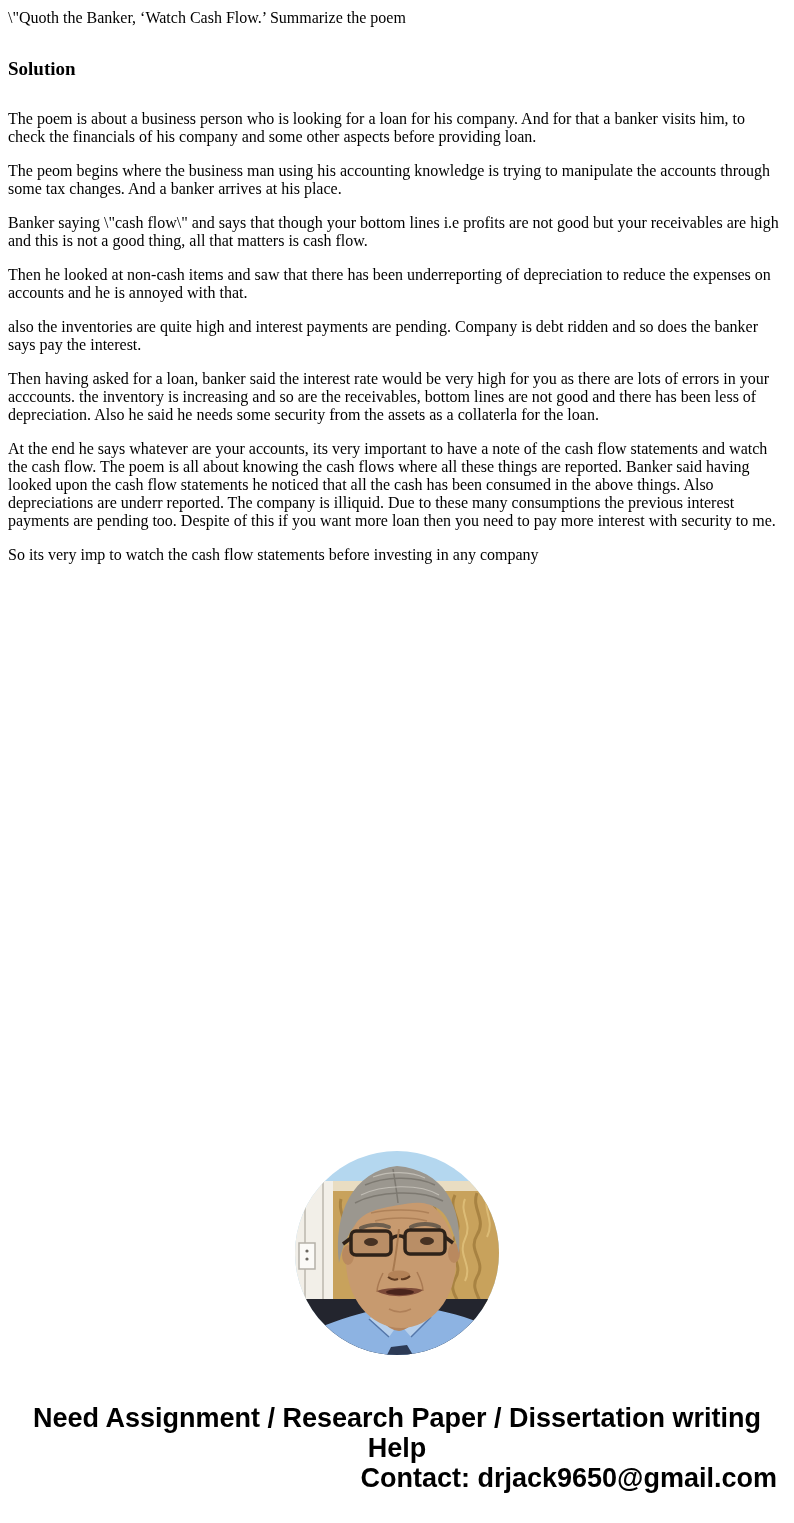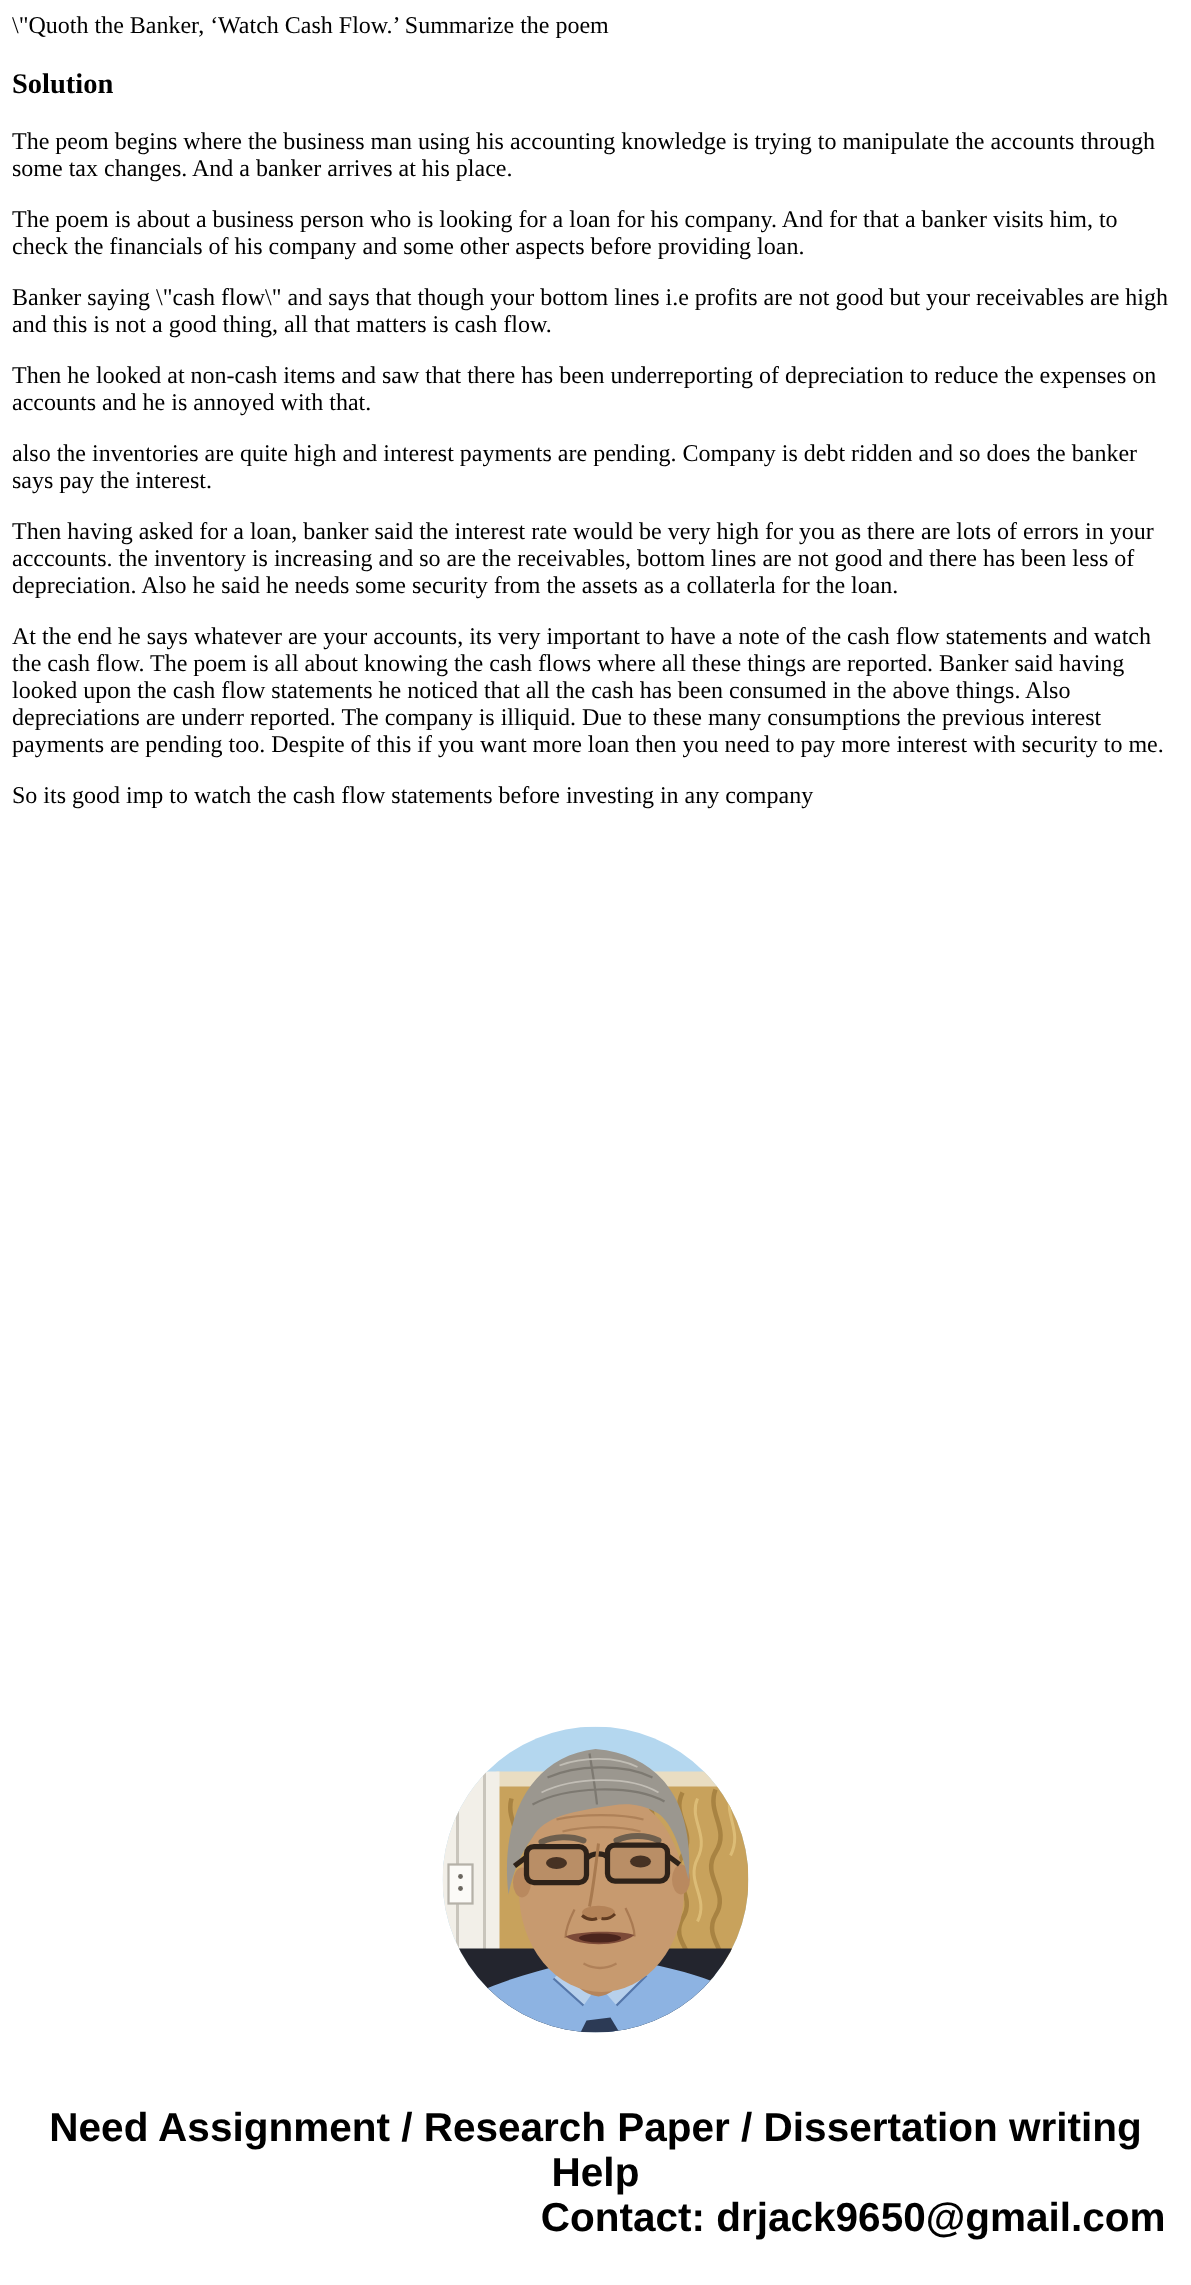--- a/index.html
+++ b/index.html
@@ -20,21 +20,21 @@
   .doc p {
     font-size: 16px;
     line-height: 18px;
     margin: 16px 0;
   }
   .doc p.title-line { margin-top: 0; }
   h3.solution-heading {
     font-size: 19px;
     line-height: 21px;
     font-weight: bold;
-    margin: 19px 0;
+    margin: 31px 0;
     font-family: Liberation Serif, serif;
   }
   .avatar-wrap {
     position: absolute;
     top: 1151px;
     left: 295px;
     width: 204px;
     height: 204px;
     border-radius: 50%;
     overflow: hidden;
@@ -61,28 +61,28 @@
     margin: 0 auto;
     text-align: right;
   }
 </style>
 </head>
 <body>
 
 <div class="doc">
   <p class="title-line">\"Quoth the Banker, ‘Watch Cash Flow.’ Summarize the poem</p>
   <h3 class="solution-heading">Solution</h3>
+  <p>The poem is about a business person who is looking for a loan for his company. And for that a banker visits him, to check the financials of his company and some other aspects before providing loan.</p>
   <p>The peom begins where the business man using his accounting knowledge is trying to manipulate the accounts through some tax changes. And a banker arrives at his place.</p>
-  <p>The poem is about a business person who is looking for a loan for his company. And for that a banker visits him, to check the financials of his company and some other aspects before providing loan.</p>
   <p>Banker saying \"cash flow\" and says that though your bottom lines i.e profits are not good but your receivables are high and this is not a good thing, all that matters is cash flow.</p>
   <p>Then he looked at non-cash items and saw that there has been underreporting of depreciation to reduce the expenses on accounts and he is annoyed with that.</p>
   <p>also the inventories are quite high and interest payments are pending. Company is debt ridden and so does the banker says pay the interest.</p>
   <p>Then having asked for a loan, banker said the interest rate would be very high for you as there are lots of errors in your acccounts. the inventory is increasing and so are the receivables, bottom lines are not good and there has been less of depreciation. Also he said he needs some security from the assets as a collaterla for the loan.</p>
   <p>At the end he says whatever are your accounts, its very important to have a note of the cash flow statements and watch the cash flow. The poem is all about knowing the cash flows where all these things are reported. Banker said having looked upon the cash flow statements he noticed that all the cash has been consumed in the above things. Also depreciations are underr reported. The company is illiquid. Due to these many consumptions the previous interest payments are pending too. Despite of this if you want more loan then you need to pay more interest with security to me.</p>
-  <p>So its good imp to watch the cash flow statements before investing in any company</p>
+  <p>So its very imp to watch the cash flow statements before investing in any company</p>
 </div>
 
 <div class="avatar-wrap">
   <svg viewBox="0 0 204 204" xmlns="http://www.w3.org/2000/svg">
 
     <rect x="0" y="0" width="204" height="204" fill="#b4d7ef"></rect>
 
     <rect x="36" y="30" width="168" height="12" fill="#e9ddc2"></rect>
 
     <rect x="36" y="40" width="168" height="118" fill="#c8a25c"></rect>

